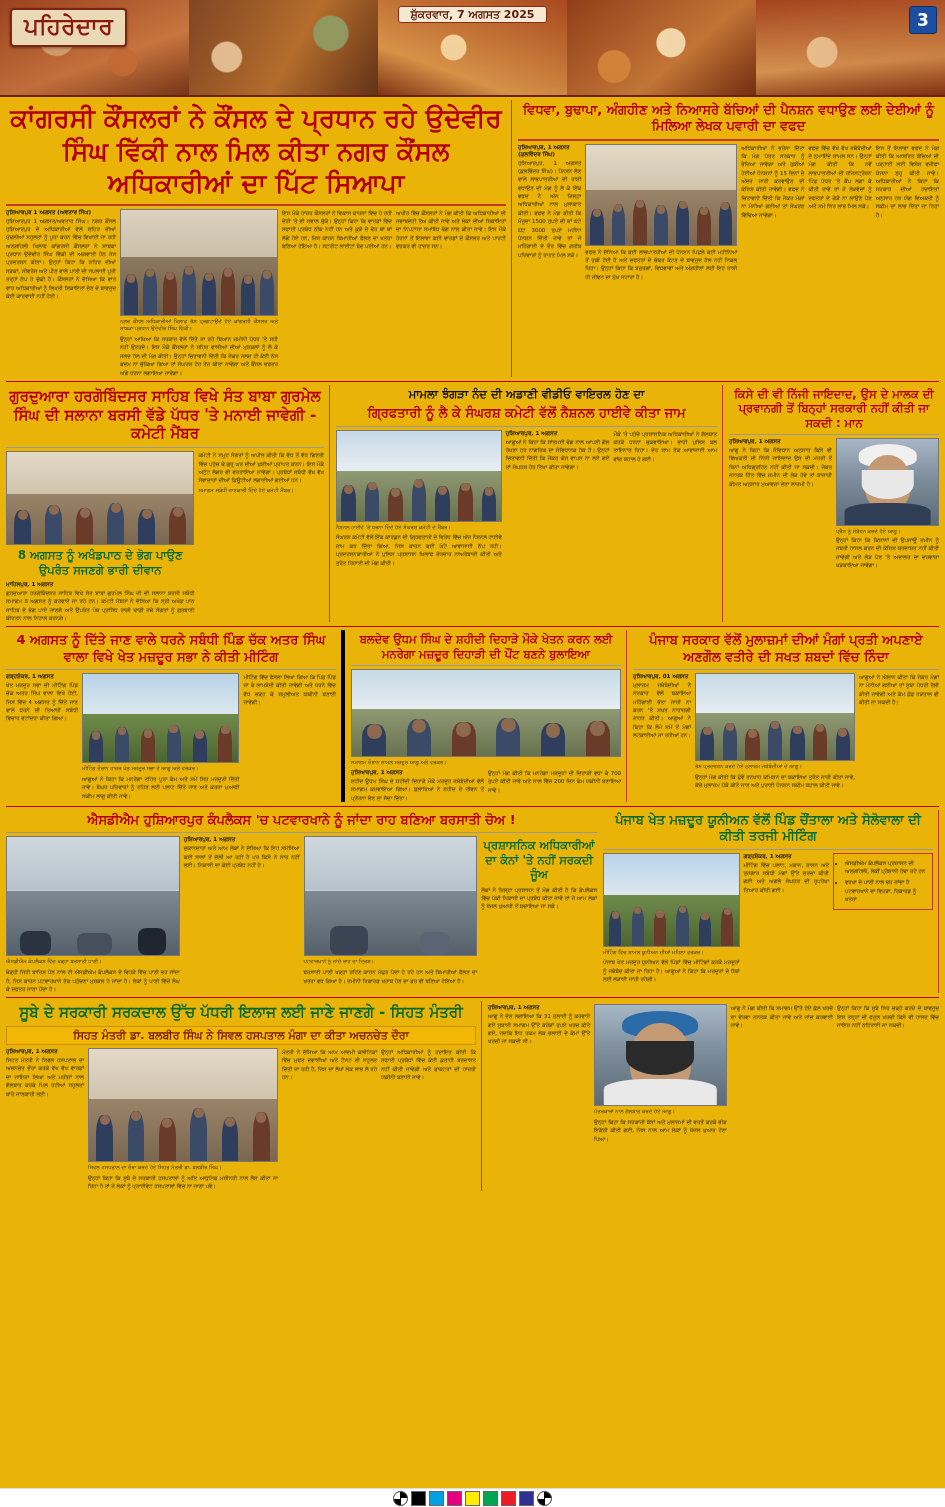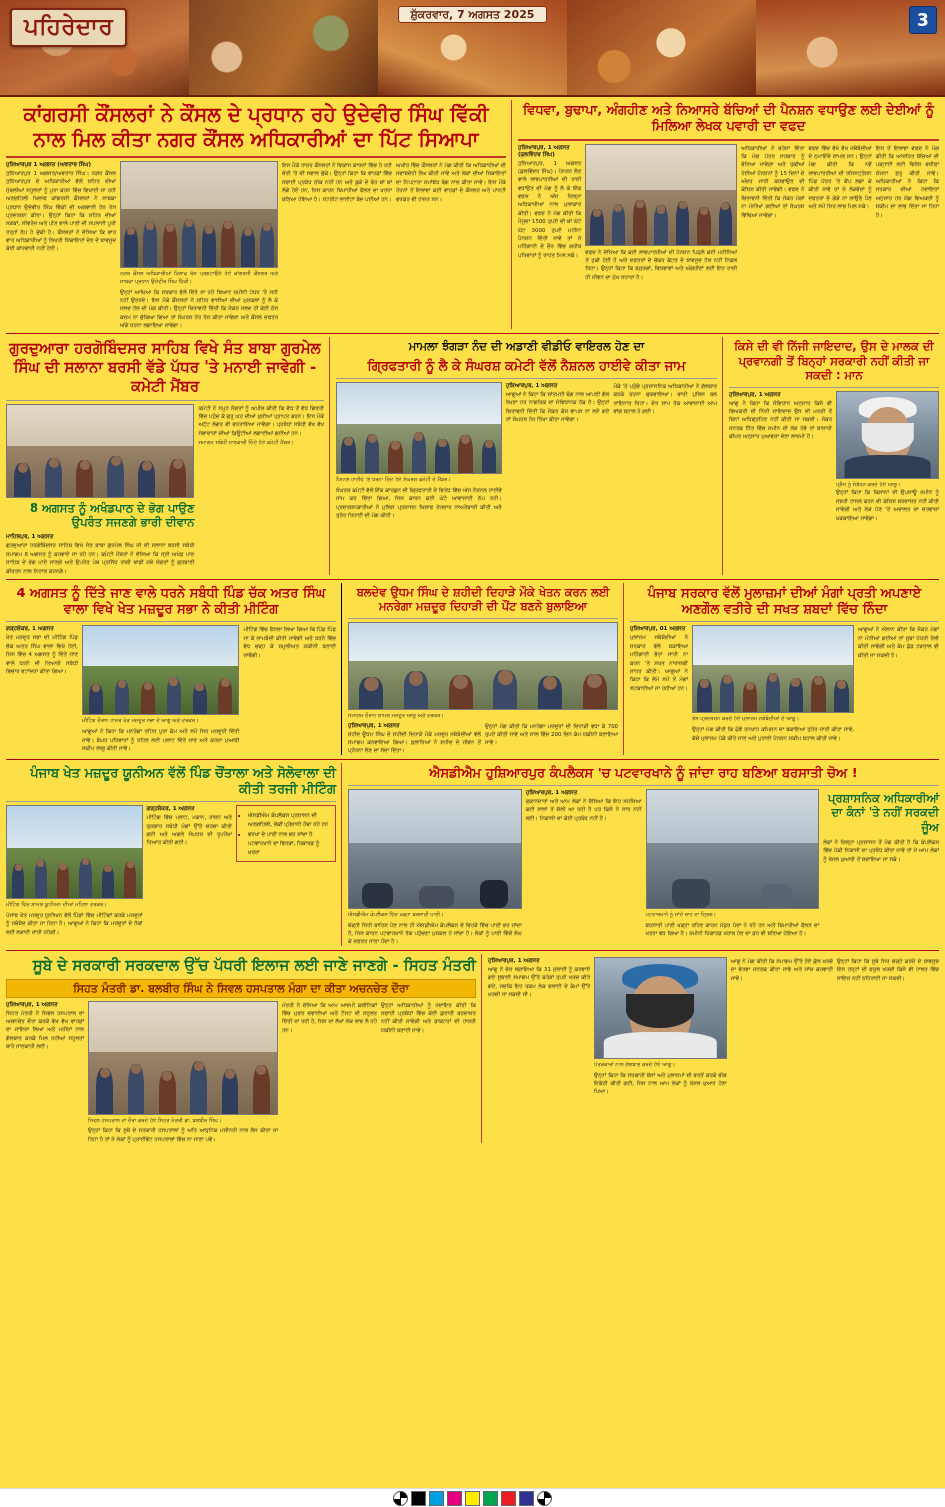--- a/index.html
+++ b/index.html
@@ -8,21 +8,21 @@
     width:945px;
     background:#ffffff;
     font-family:"DejaVu Sans", sans-serif;
     color:#111;
   }
   .page{
     width:945px;
     height:1507px;
     position:relative;
     box-sizing:border-box;
-    background:#fde047;
+    background:#eab308;
     overflow:hidden;
   }
 
   
   .masthead{
     position:relative;
     height:95px;
     background:linear-gradient(180deg,#b23b1d 0%,#8e2d14 100%);
     overflow:hidden;
     border-bottom:2px solid #6b1f0d;
@@ -105,26 +105,26 @@
   .hr-red{border:0;border-top:2px solid #c0392b;margin:3px 0;}
   .hr-thin{border:0;border-top:1px solid #999;margin:3px 0;}
 
   .headline{
     color:#0e2f77;
     font-weight:bold;
     text-align:center;
     line-height:1.25;
     margin:2px 0 4px;
   }
-  .hl-xl{font-size:20px;}
+  .hl-xl{font-size:26px;}
   .hl-lg{font-size:15px;}
   .hl-md{font-size:13px;}
   .hl-sm{font-size:11.5px;}
   .hl-red{color:#b3000c;}
-  .hl-green{color:#0a6b2f;text-align:right;}
+  .hl-green{color:#0a6b2f;}
 
   .body-text{
     font-size:5.4px;
     line-height:1.55;
     text-align:justify;
     color:#1a1a1a;
     word-break:break-word;
     hyphens:auto;
   }
   .byline{
@@ -463,21 +463,21 @@
             <div class="body-text">ਉਨ੍ਹਾਂ ਕਿਹਾ ਕਿ ਕਿਸਾਨਾਂ ਦੀ ਉਪਜਾਊ ਜ਼ਮੀਨ ਨੂੰ ਜਬਰੀ ਹਾਸਲ ਕਰਨ ਦੀ ਕੋਸ਼ਿਸ਼ ਬਰਦਾਸ਼ਤ ਨਹੀਂ ਕੀਤੀ ਜਾਵੇਗੀ ਅਤੇ ਲੋੜ ਪੈਣ 'ਤੇ ਅਦਾਲਤ ਦਾ ਦਰਵਾਜ਼ਾ ਖੜਕਾਇਆ ਜਾਵੇਗਾ।</div>
           </div>
         </div>
       </div>
     </div>
 
     <hr class="sec-sep">
 
     <div class="cols" style="gap:6px;">
 
-      <div style="width:330px;border-right:1px solid #000000;padding-right:5px;">
+      <div style="width:330px;border-right:4px solid #000000;padding-right:5px;">
         <div class="headline hl-md hl-red">4 ਅਗਸਤ ਨੂੰ ਦਿੱਤੇ ਜਾਣ ਵਾਲੇ ਧਰਨੇ ਸਬੰਧੀ ਪਿੰਡ ਚੱਕ ਅਤਰ ਸਿੰਘ ਵਾਲਾ ਵਿਖੇ ਖੇਤ ਮਜ਼ਦੂਰ ਸਭਾ ਨੇ ਕੀਤੀ ਮੀਟਿੰਗ</div>
         <hr class="hr-thin">
         <div class="cols" style="gap:4px;">
           <div class="col" style="flex:0 0 72px;">
             <span class="byline">ਗੜ੍ਹਸ਼ੰਕਰ, 1 ਅਗਸਤ</span>
             <div class="body-text">ਖੇਤ ਮਜ਼ਦੂਰ ਸਭਾ ਦੀ ਮੀਟਿੰਗ ਪਿੰਡ ਚੱਕ ਅਤਰ ਸਿੰਘ ਵਾਲਾ ਵਿਖੇ ਹੋਈ, ਜਿਸ ਵਿੱਚ 4 ਅਗਸਤ ਨੂੰ ਦਿੱਤੇ ਜਾਣ ਵਾਲੇ ਧਰਨੇ ਦੀ ਤਿਆਰੀ ਸਬੰਧੀ ਵਿਚਾਰ ਵਟਾਂਦਰਾ ਕੀਤਾ ਗਿਆ।</div>
           </div>
           <div class="col" style="flex:1.7;">
             <div class="photo ph-outdoor" style="height:88px;">
               <div class="sky"></div>
@@ -594,20 +594,60 @@
             <div class="body-text">ਆਗੂਆਂ ਨੇ ਐਲਾਨ ਕੀਤਾ ਕਿ ਜੇਕਰ ਮੰਗਾਂ ਨਾ ਮੰਨੀਆਂ ਗਈਆਂ ਤਾਂ ਸੂਬਾ ਪੱਧਰੀ ਰੈਲੀ ਕੀਤੀ ਜਾਵੇਗੀ ਅਤੇ ਕੰਮ ਛੱਡ ਹੜਤਾਲ ਵੀ ਕੀਤੀ ਜਾ ਸਕਦੀ ਹੈ।</div>
           </div>
         </div>
       </div>
     </div>
 
     <hr class="sec-sep">
 
     <div class="cols" style="gap:6px;">
 
+      <div style="flex:1;">
+        <div class="headline hl-md hl-red">ਐਸਡੀਐਮ ਹੁਸ਼ਿਆਰਪੁਰ ਕੰਪਲੈਕਸ 'ਚ ਪਟਵਾਰਖਾਨੇ ਨੂੰ ਜਾਂਦਾ ਰਾਹ ਬਣਿਆ ਬਰਸਾਤੀ ਚੋਅ !</div>
+        <hr class="hr-thin">
+        <div class="cols" style="gap:4px;">
+          <div class="col" style="flex:1.5;">
+            <div class="photo ph-street" style="height:118px;">
+              <div class="sky"></div>
+                <div class="ground"></div>
+              <div class="people">
+                <div class="p" style="height:34%;width:18%;background:#2b3340;border-radius:8px;"></div>
+                <div class="p" style="height:30%;width:20%;background:#474f5c;border-radius:8px;"></div>
+                <div class="p" style="height:38%;width:16%;background:#1f2630;border-radius:8px;"></div>
+              </div>
+            </div>
+            <div class="caption">ਐਸਡੀਐਮ ਕੰਪਲੈਕਸ ਵਿੱਚ ਖੜ੍ਹਾ ਬਰਸਾਤੀ ਪਾਣੀ।</div>
+            <div class="body-text" style="margin-top:2px;">ਥੋੜ੍ਹੀ ਜਿਹੀ ਬਾਰਿਸ਼ ਪੈਣ ਨਾਲ ਹੀ ਐਸਡੀਐਮ ਕੰਪਲੈਕਸ ਦੇ ਵਿਹੜੇ ਵਿੱਚ ਪਾਣੀ ਭਰ ਜਾਂਦਾ ਹੈ, ਜਿਸ ਕਾਰਨ ਪਟਵਾਰਖਾਨੇ ਤੱਕ ਪਹੁੰਚਣਾ ਮੁਸ਼ਕਲ ਹੋ ਜਾਂਦਾ ਹੈ। ਲੋਕਾਂ ਨੂੰ ਪਾਣੀ ਵਿੱਚੋਂ ਲੰਘ ਕੇ ਦਫਤਰ ਜਾਣਾ ਪੈਂਦਾ ਹੈ।</div>
+          </div>
+          <div class="col">
+            <span class="byline">ਹੁਸ਼ਿਆਰਪੁਰ, 1 ਅਗਸਤ</span>
+            <div class="body-text">ਦੁਕਾਨਦਾਰਾਂ ਅਤੇ ਆਮ ਲੋਕਾਂ ਨੇ ਦੱਸਿਆ ਕਿ ਇਹ ਸਮੱਸਿਆ ਕਈ ਸਾਲਾਂ ਤੋਂ ਚੱਲੀ ਆ ਰਹੀ ਹੈ ਪਰ ਕਿਸੇ ਨੇ ਸਾਰ ਨਹੀਂ ਲਈ। ਨਿਕਾਸੀ ਦਾ ਕੋਈ ਪ੍ਰਬੰਧ ਨਹੀਂ ਹੈ।</div>
+          </div>
+          <div class="col" style="flex:1.5;">
+            <div class="photo ph-street" style="height:118px;">
+              <div class="sky"></div>
+                <div class="ground"></div>
+              <div class="people">
+                <div class="p" style="height:40%;width:22%;background:#3a4452;border-radius:8px;"></div>
+                <div class="p" style="height:32%;width:18%;background:#5a6472;border-radius:8px;"></div>
+              </div>
+            </div>
+            <div class="caption">ਪਟਵਾਰਖਾਨੇ ਨੂੰ ਜਾਂਦੇ ਰਾਹ ਦਾ ਦ੍ਰਿਸ਼।</div>
+            <div class="body-text" style="margin-top:2px;">ਬਰਸਾਤੀ ਪਾਣੀ ਖੜ੍ਹਾ ਰਹਿਣ ਕਾਰਨ ਮੱਛਰ ਪੈਦਾ ਹੋ ਰਹੇ ਹਨ ਅਤੇ ਬਿਮਾਰੀਆਂ ਫੈਲਣ ਦਾ ਖਤਰਾ ਵਧ ਗਿਆ ਹੈ। ਜ਼ਮੀਨੀ ਰਿਕਾਰਡ ਖਰਾਬ ਹੋਣ ਦਾ ਡਰ ਵੀ ਬਣਿਆ ਹੋਇਆ ਹੈ।</div>
+          </div>
+          <div class="col">
+            <div class="headline hl-sm hl-green">ਪ੍ਰਸ਼ਾਸਨਿਕ ਅਧਿਕਾਰੀਆਂ ਦਾ ਕੰਨਾਂ 'ਤੇ ਨਹੀਂ ਸਰਕਦੀ ਜੂੰਅ</div>
+            <div class="body-text">ਲੋਕਾਂ ਨੇ ਜ਼ਿਲ੍ਹਾ ਪ੍ਰਸ਼ਾਸਨ ਤੋਂ ਮੰਗ ਕੀਤੀ ਹੈ ਕਿ ਕੰਪਲੈਕਸ ਵਿੱਚ ਪੱਕੀ ਨਿਕਾਸੀ ਦਾ ਪ੍ਰਬੰਧ ਕੀਤਾ ਜਾਵੇ ਤਾਂ ਜੋ ਆਮ ਲੋਕਾਂ ਨੂੰ ਖੱਜਲ ਖੁਆਰੀ ਤੋਂ ਬਚਾਇਆ ਜਾ ਸਕੇ।</div>
+          </div>
+        </div>
+      </div>
+
       <div style="width:330px;border-right:1px solid #c0392b;padding-right:5px;">
         <div class="headline hl-md hl-green">ਪੰਜਾਬ ਖੇਤ ਮਜ਼ਦੂਰ ਯੂਨੀਅਨ ਵੱਲੋਂ ਪਿੰਡ ਚੌਂਤਾਲਾ ਅਤੇ ਸੋਲੋਵਾਲਾ ਦੀ ਕੀਤੀ ਤਰਜੀ ਮੀਟਿੰਗ</div>
         <hr class="hr-thin">
         <div class="cols" style="gap:4px;">
           <div class="col" style="flex:1.6;">
             <div class="photo ph-outdoor" style="height:92px;">
               <div class="sky"></div>
                 <div class="ground"></div>
               <div class="people pcrowd">
                 <div class="p" style="height:60%">
@@ -637,60 +677,20 @@
             <span class="byline">ਗੜ੍ਹਸ਼ੰਕਰ, 1 ਅਗਸਤ</span>
             <div class="body-text">ਮੀਟਿੰਗ ਵਿੱਚ ਪਲਾਟ, ਮਕਾਨ, ਰਾਸ਼ਨ ਅਤੇ ਰੁਜ਼ਗਾਰ ਸਬੰਧੀ ਮੰਗਾਂ ਉੱਤੇ ਚਰਚਾ ਕੀਤੀ ਗਈ ਅਤੇ ਅਗਲੇ ਸੰਘਰਸ਼ ਦੀ ਰੂਪਰੇਖਾ ਤਿਆਰ ਕੀਤੀ ਗਈ।</div>
           </div>
           <div class="col" style="flex:0 0 100px;">
             <div class="box box-red">
               <ul class="bullets">
                 <li>ਐਸਡੀਐਮ ਕੰਪਲੈਕਸ ਪ੍ਰਸ਼ਾਸਨ ਦੀ ਅਣਗਹਿਲੀ, ਲੋਕੀਂ ਪ੍ਰੇਸ਼ਾਨੀ ਹੰਢਾ ਰਹੇ ਹਨ</li>
                 <li>ਵਰਖਾ ਦੇ ਪਾਣੀ ਨਾਲ ਭਰ ਜਾਂਦਾ ਹੈ ਪਟਵਾਰਖਾਨੇ ਦਾ ਵਿਹੜਾ, ਰਿਕਾਰਡ ਨੂੰ ਖਤਰਾ</li>
               </ul>
             </div>
-          </div>
-        </div>
-      </div>
-
-      <div style="flex:1;">
-        <div class="headline hl-md hl-red">ਐਸਡੀਐਮ ਹੁਸ਼ਿਆਰਪੁਰ ਕੰਪਲੈਕਸ 'ਚ ਪਟਵਾਰਖਾਨੇ ਨੂੰ ਜਾਂਦਾ ਰਾਹ ਬਣਿਆ ਬਰਸਾਤੀ ਚੋਅ !</div>
-        <hr class="hr-thin">
-        <div class="cols" style="gap:4px;">
-          <div class="col" style="flex:1.5;">
-            <div class="photo ph-street" style="height:118px;">
-              <div class="sky"></div>
-                <div class="ground"></div>
-              <div class="people">
-                <div class="p" style="height:34%;width:18%;background:#2b3340;border-radius:8px;"></div>
-                <div class="p" style="height:30%;width:20%;background:#474f5c;border-radius:8px;"></div>
-                <div class="p" style="height:38%;width:16%;background:#1f2630;border-radius:8px;"></div>
-              </div>
-            </div>
-            <div class="caption">ਐਸਡੀਐਮ ਕੰਪਲੈਕਸ ਵਿੱਚ ਖੜ੍ਹਾ ਬਰਸਾਤੀ ਪਾਣੀ।</div>
-            <div class="body-text" style="margin-top:2px;">ਥੋੜ੍ਹੀ ਜਿਹੀ ਬਾਰਿਸ਼ ਪੈਣ ਨਾਲ ਹੀ ਐਸਡੀਐਮ ਕੰਪਲੈਕਸ ਦੇ ਵਿਹੜੇ ਵਿੱਚ ਪਾਣੀ ਭਰ ਜਾਂਦਾ ਹੈ, ਜਿਸ ਕਾਰਨ ਪਟਵਾਰਖਾਨੇ ਤੱਕ ਪਹੁੰਚਣਾ ਮੁਸ਼ਕਲ ਹੋ ਜਾਂਦਾ ਹੈ। ਲੋਕਾਂ ਨੂੰ ਪਾਣੀ ਵਿੱਚੋਂ ਲੰਘ ਕੇ ਦਫਤਰ ਜਾਣਾ ਪੈਂਦਾ ਹੈ।</div>
-          </div>
-          <div class="col">
-            <span class="byline">ਹੁਸ਼ਿਆਰਪੁਰ, 1 ਅਗਸਤ</span>
-            <div class="body-text">ਦੁਕਾਨਦਾਰਾਂ ਅਤੇ ਆਮ ਲੋਕਾਂ ਨੇ ਦੱਸਿਆ ਕਿ ਇਹ ਸਮੱਸਿਆ ਕਈ ਸਾਲਾਂ ਤੋਂ ਚੱਲੀ ਆ ਰਹੀ ਹੈ ਪਰ ਕਿਸੇ ਨੇ ਸਾਰ ਨਹੀਂ ਲਈ। ਨਿਕਾਸੀ ਦਾ ਕੋਈ ਪ੍ਰਬੰਧ ਨਹੀਂ ਹੈ।</div>
-          </div>
-          <div class="col" style="flex:1.5;">
-            <div class="photo ph-street" style="height:118px;">
-              <div class="sky"></div>
-                <div class="ground"></div>
-              <div class="people">
-                <div class="p" style="height:40%;width:22%;background:#3a4452;border-radius:8px;"></div>
-                <div class="p" style="height:32%;width:18%;background:#5a6472;border-radius:8px;"></div>
-              </div>
-            </div>
-            <div class="caption">ਪਟਵਾਰਖਾਨੇ ਨੂੰ ਜਾਂਦੇ ਰਾਹ ਦਾ ਦ੍ਰਿਸ਼।</div>
-            <div class="body-text" style="margin-top:2px;">ਬਰਸਾਤੀ ਪਾਣੀ ਖੜ੍ਹਾ ਰਹਿਣ ਕਾਰਨ ਮੱਛਰ ਪੈਦਾ ਹੋ ਰਹੇ ਹਨ ਅਤੇ ਬਿਮਾਰੀਆਂ ਫੈਲਣ ਦਾ ਖਤਰਾ ਵਧ ਗਿਆ ਹੈ। ਜ਼ਮੀਨੀ ਰਿਕਾਰਡ ਖਰਾਬ ਹੋਣ ਦਾ ਡਰ ਵੀ ਬਣਿਆ ਹੋਇਆ ਹੈ।</div>
-          </div>
-          <div class="col">
-            <div class="headline hl-sm hl-green">ਪ੍ਰਸ਼ਾਸਨਿਕ ਅਧਿਕਾਰੀਆਂ ਦਾ ਕੰਨਾਂ 'ਤੇ ਨਹੀਂ ਸਰਕਦੀ ਜੂੰਅ</div>
-            <div class="body-text">ਲੋਕਾਂ ਨੇ ਜ਼ਿਲ੍ਹਾ ਪ੍ਰਸ਼ਾਸਨ ਤੋਂ ਮੰਗ ਕੀਤੀ ਹੈ ਕਿ ਕੰਪਲੈਕਸ ਵਿੱਚ ਪੱਕੀ ਨਿਕਾਸੀ ਦਾ ਪ੍ਰਬੰਧ ਕੀਤਾ ਜਾਵੇ ਤਾਂ ਜੋ ਆਮ ਲੋਕਾਂ ਨੂੰ ਖੱਜਲ ਖੁਆਰੀ ਤੋਂ ਬਚਾਇਆ ਜਾ ਸਕੇ।</div>
           </div>
         </div>
       </div>
     </div>
 
     <hr class="sec-sep">
 
     <div class="cols" style="gap:6px;">
 
       <div style="width:470px;border-right:1px solid #c0392b;padding-right:5px;">

